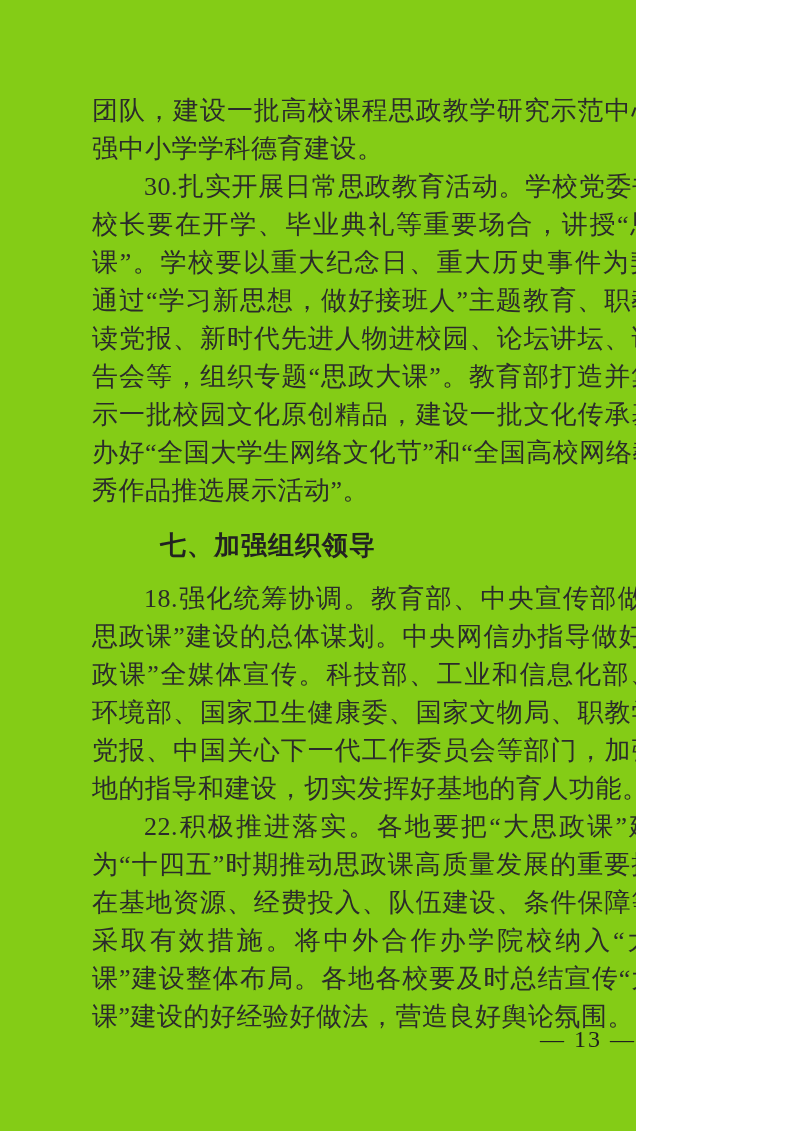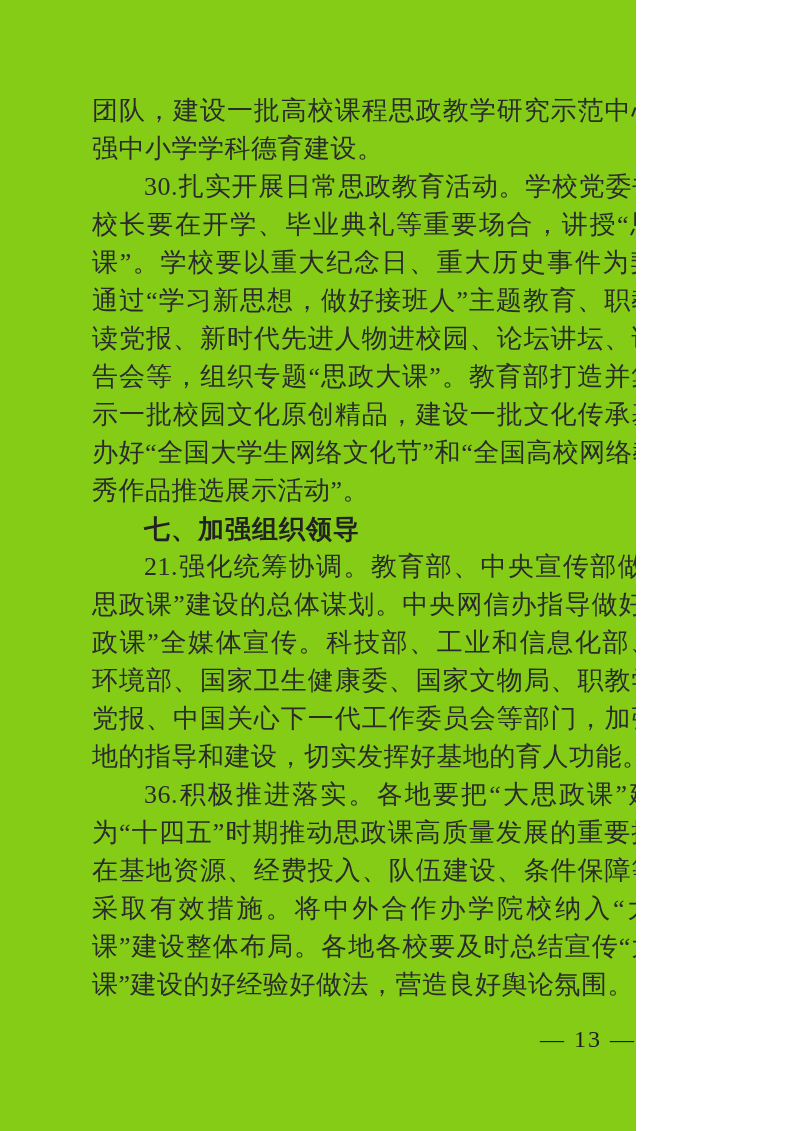--- a/index.html
+++ b/index.html
@@ -31,21 +31,21 @@
     padding: 0;
     text-indent: 2em;
   }
   .para.continuation {
     text-indent: 0;
   }
   .para-lead {
     
   }
   .heading {
-    margin: 0;
+    margin: 16px;
     padding: 0;
     text-indent: 2em;
     font-size: 26px;
     line-height: 38px;
     font-family: "Liberation Sans", "DejaVu Sans", sans-serif;
     font-weight: bold;
     color: #222222;
     letter-spacing: 1px;
   }
   .footer {
@@ -69,25 +69,25 @@
       <span>团队，建设一批高校课程思政教学研究示范中心。加强中小学学科德育建设。</span>
     </p>
 
     <p class="para">
       <span class="para-lead">30.扎实开展日常思政教育活动。</span><span>学校党委书记、校长要在开学、毕业典礼等重要场合，讲授“思政大课”。学校要以重大纪念日、重大历史事件为契机，通过“学习新思想，做好接班人”主题教育、职教学生读党报、新时代先进人物进校园、论坛讲坛、讲座报告会等，组织专题“思政大课”。教育部打造并集中展示一批校园文化原创精品，建设一批文化传承基地。办好“全国大学生网络文化节”和“全国高校网络教育优秀作品推选展示活动”。</span>
     </p>
 
     <h2 class="heading">七、加强组织领导</h2>
 
     <p class="para">
-      <span class="para-lead">21.强化统筹协调。</span><span>教育部、中央宣传部做好“大思政课”建设的总体谋划。中央网信办指导做好“大思政课”全媒体宣传。科技部、工业和信息化部、生态环境部、国家卫生健康委、国家文物局、职教学生读党报、中国关心下一代工作委员会等部门，加强对基地的指导和建设，切实发挥好基地的育人功能。</span>
+      <span class="para-lead">18.强化统筹协调。</span><span>教育部、中央宣传部做好“大思政课”建设的总体谋划。中央网信办指导做好“大思政课”全媒体宣传。科技部、工业和信息化部、生态环境部、国家卫生健康委、国家文物局、职教学生读党报、中国关心下一代工作委员会等部门，加强对基地的指导和建设，切实发挥好基地的育人功能。</span>
     </p>
 
     <p class="para">
-      <span class="para-lead">36.积极推进落实。</span><span>各地要把“大思政课”建设作为“十四五”时期推动思政课高质量发展的重要抓手，在基地资源、经费投入、队伍建设、条件保障等方面采取有效措施。将中外合作办学院校纳入“大思政课”建设整体布局。各地各校要及时总结宣传“大思政课”建设的好经验好做法，营造良好舆论氛围。</span>
+      <span class="para-lead">22.积极推进落实。</span><span>各地要把“大思政课”建设作为“十四五”时期推动思政课高质量发展的重要抓手，在基地资源、经费投入、队伍建设、条件保障等方面采取有效措施。将中外合作办学院校纳入“大思政课”建设整体布局。各地各校要及时总结宣传“大思政课”建设的好经验好做法，营造良好舆论氛围。</span>
     </p>
 
   </main>
 
   <footer class="footer">
     <span>— 13 —</span>
   </footer>
 </div>
 
 </body></html>

